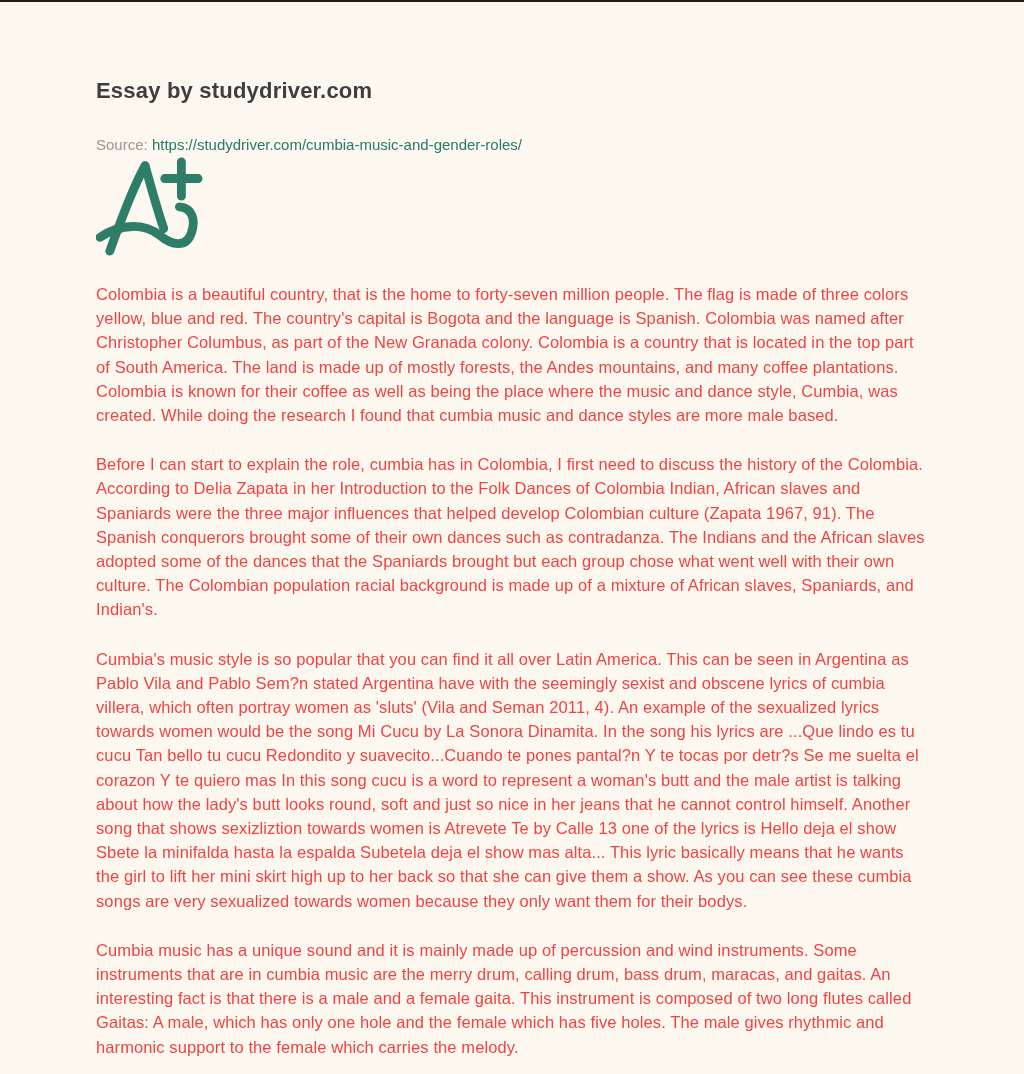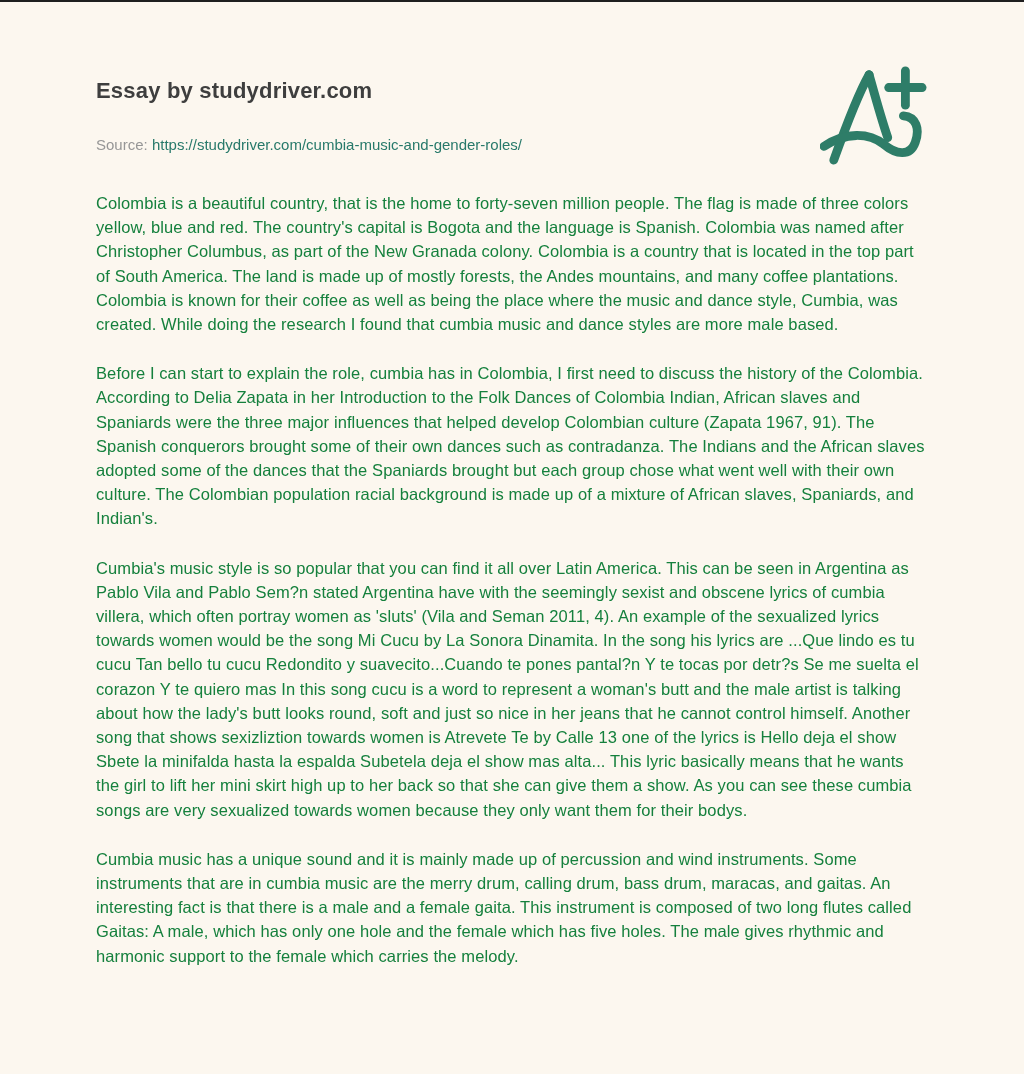--- a/index.html
+++ b/index.html
@@ -12,22 +12,22 @@
     width: 1024px;
     min-height: 1074px;
     margin: 0 auto;
     box-sizing: border-box;
     background: #fcf7ef;
     border-top: 2px solid #1f1f1f;
     padding: 60px 96px 40px 96px;
   }
   .header {
     display: flex;
-    justify-content: space-between;
     align-items: flex-start;
+    flex-direction: column;
   }
   .brand-title {
     margin: 16px 0 0 0;
     font-size: 22px;
     font-weight: 700;
     color: #3e3e3e;
     letter-spacing: 0.2px;
   }
   .source-line {
     margin-top: 32px;
@@ -47,21 +47,21 @@
     margin: 96px 0 0 0;
     font-size: 29px;
     font-weight: 600;
     color: #2f2f2f;
     letter-spacing: 0.2px;
   }
   .essay-body p {
     margin: 25px 0 0 0;
     font-size: 16.5px;
     line-height: 24.2px;
-    color: #15803d;
+    color: #ef4444;
     letter-spacing: 0.1px;
   }
 </style>
 </head>
 <body>
 
 <div class="page">
 
   <div class="header">
     <div class="header-left">

